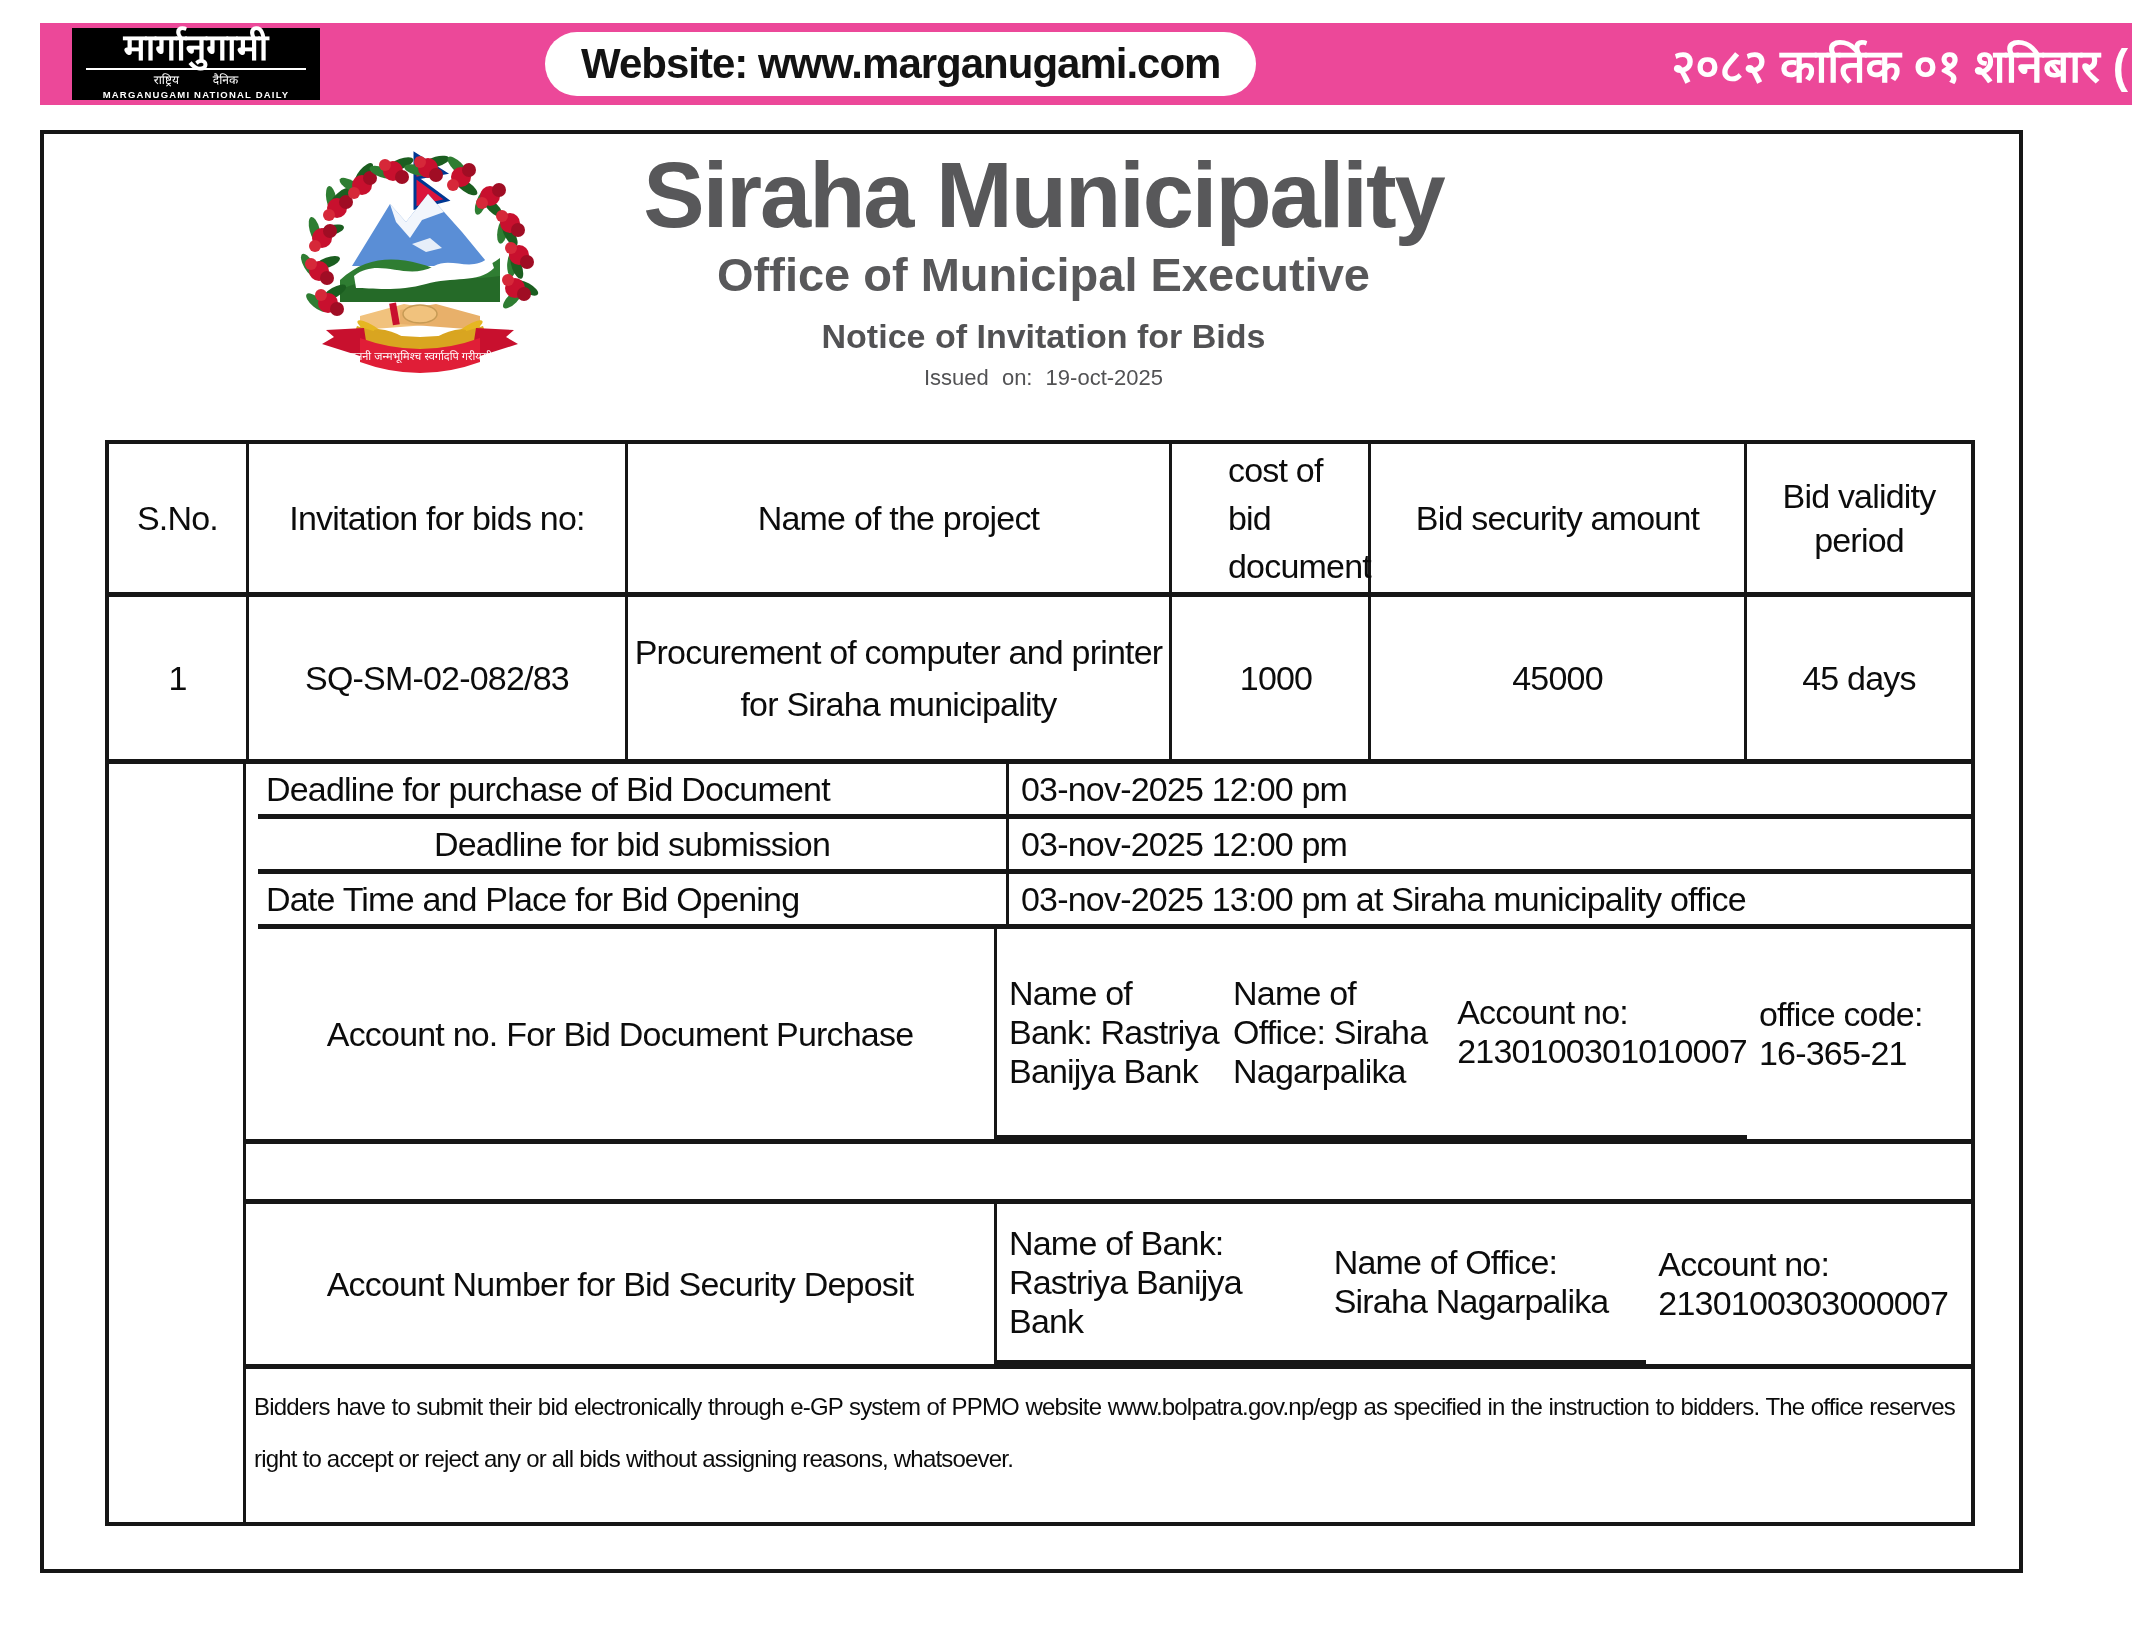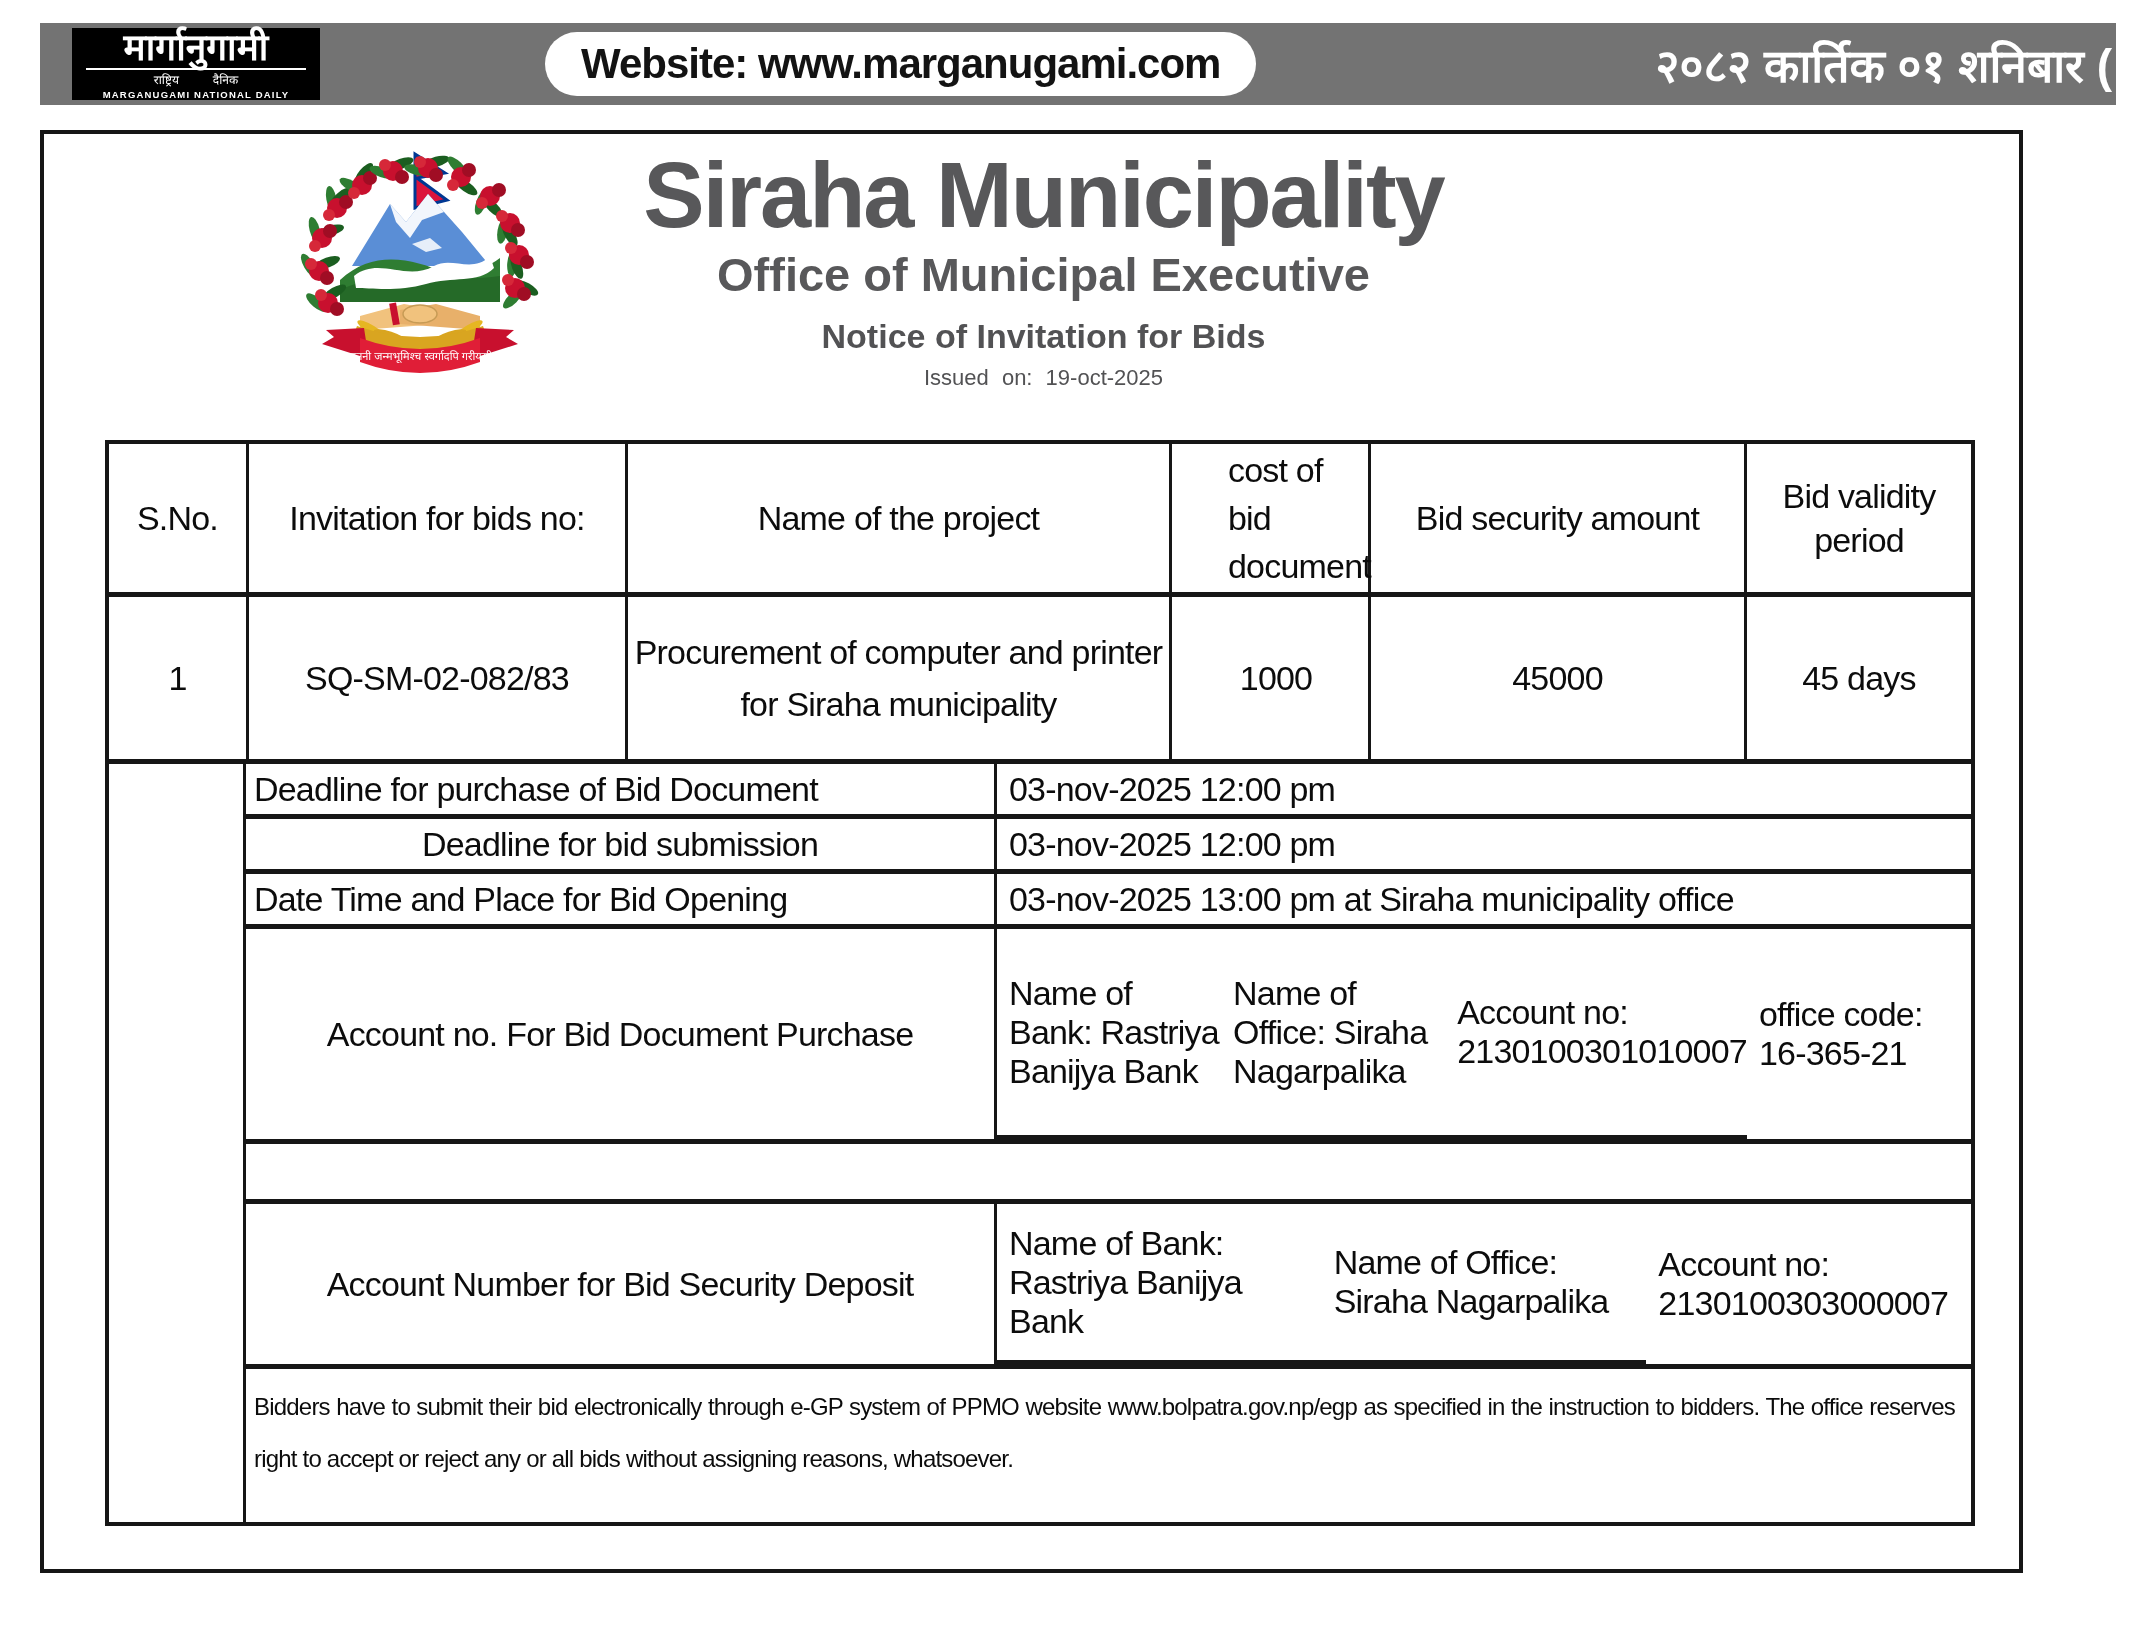--- a/index.html
+++ b/index.html
@@ -1,20 +1,20 @@
 <!DOCTYPE html>
 <html><head>
 <meta charset="utf-8">
 <style>
   html,body{margin:0;padding:0;background:#fff;}
   .page{position:relative;width:2132px;height:1636px;background:#fff;overflow:hidden;
         font-family:"Liberation Sans",sans-serif;color:#111;}
 
   
-  .topbar{position:absolute;left:40px;top:23px;right:16px;height:82px;background:#737373;}
+  .topbar{position:absolute;left:40px;top:23px;right:0;height:82px;background:#ec4899;}
   .logo-box{position:absolute;left:32px;top:5px;width:248px;height:72px;background:#000;
             color:#fff;text-align:center;display:flex;flex-direction:column;justify-content:center;}
   .logo-title{font-size:37px;font-weight:bold;line-height:38px;border-bottom:2px solid #fff;
               margin:0 14px;padding-bottom:1px;}
   .logo-sub{font-size:12px;display:flex;justify-content:center;gap:34px;margin-top:1px;}
   .logo-tagline{font-size:9.5px;letter-spacing:1.2px;font-weight:bold;margin-top:1px;}
   .website-pill{position:absolute;left:505px;top:9px;height:64px;background:#fff;color:#131313;
                 border-radius:32px;padding:0 36px;display:flex;align-items:center;
                 font-weight:bold;font-size:42px;letter-spacing:-1px;}
   .np-date{position:absolute;right:4px;top:0;height:100%;display:flex;align-items:center;
@@ -47,21 +47,21 @@
   .c4 span{display:block;width:140px;line-height:48px;}
   .c5{flex:0 0 376px;}
   .hrow{height:153px;}
   .drow{height:167px;}
   .drow .c3{line-height:52px;}
 
   .lower{display:flex;}
   .sno-spacer{flex:0 0 137px;border-right:3px solid #161616;}
   .lowcol{flex:1;}
   .lrow{display:flex;border-bottom:5px solid #161616;}
-  .detail{height:55px;}
+  .detail{height:55px;margin-left:12px;}
   .low-lbl{flex:0 0 751px;border-right:3px solid #161616;display:flex;align-items:center;
            padding-left:8px;line-height:40px;}
   .low-lbl.center{justify-content:center;padding-left:0;text-align:center;}
   .low-val{flex:1;display:flex;align-items:center;padding-left:12px;line-height:40px;}
 
   .acct{display:flex;border-bottom:5px solid #161616;}
   .acct-lbl{flex:0 0 751px;border-right:3px solid #161616;display:flex;align-items:center;
             justify-content:center;text-align:center;}
   .acct-vals{flex:1;display:flex;flex-direction:row;}
   .acct-vals .vrow{flex:1;display:flex;align-items:center;padding-left:12px;

